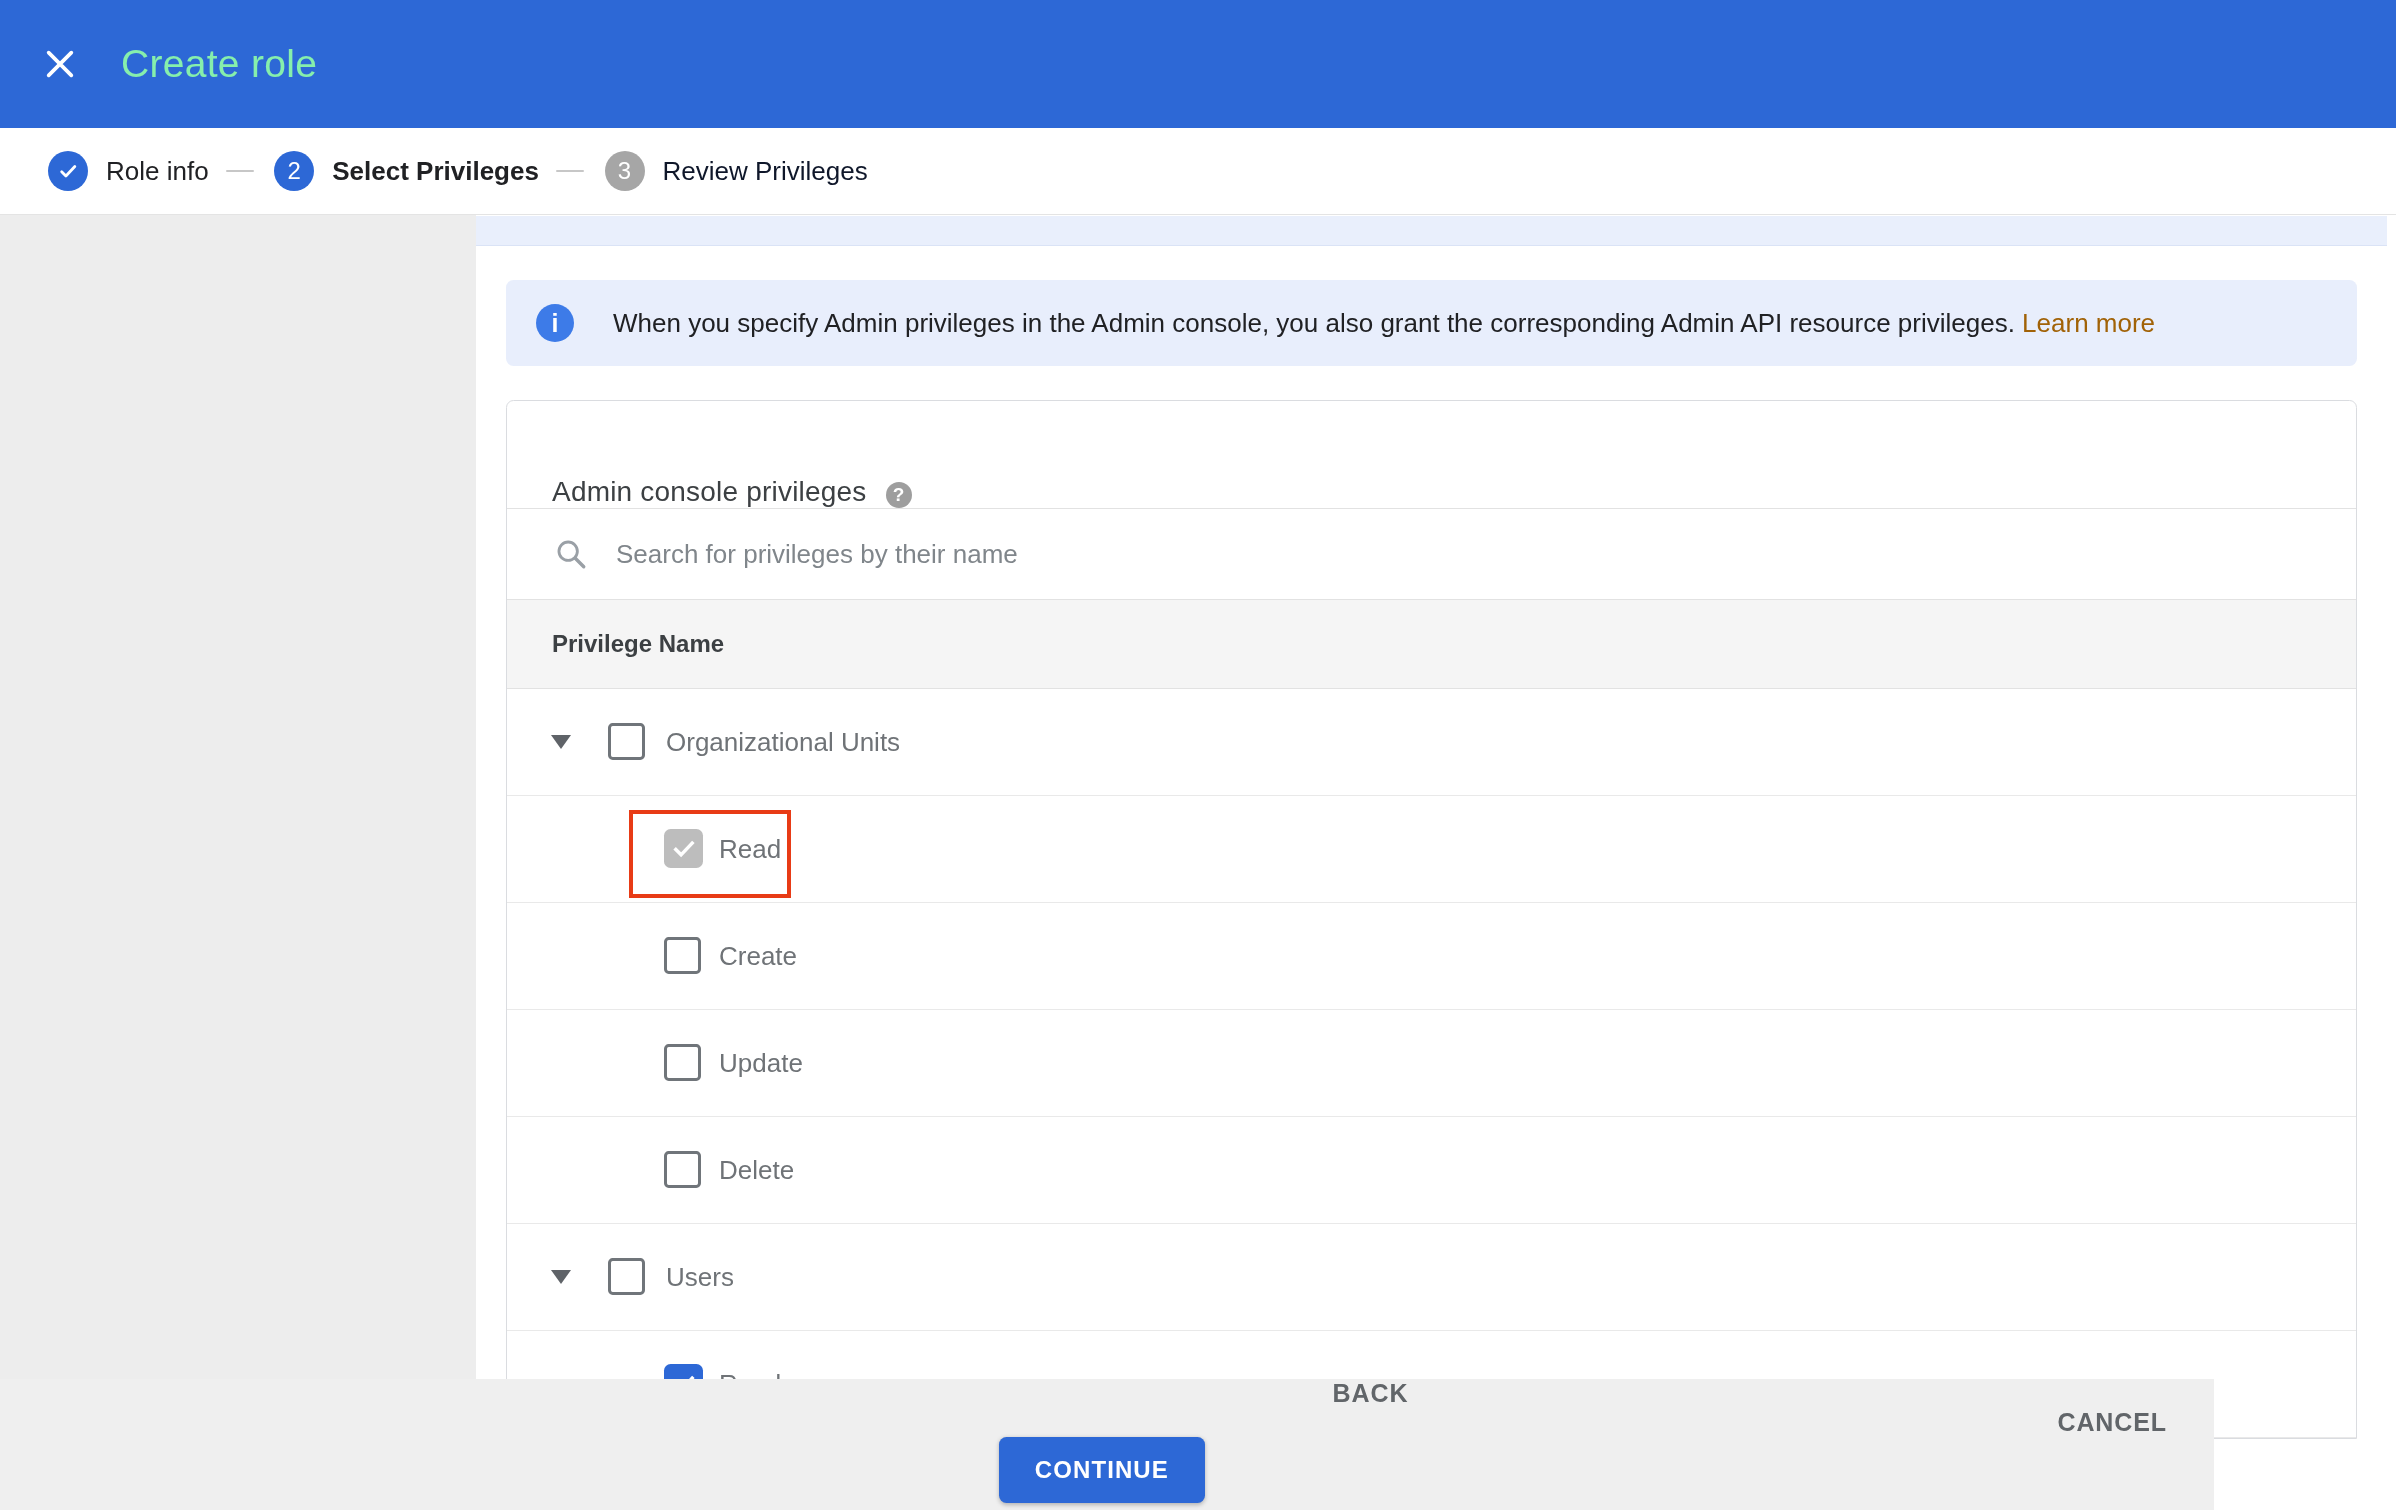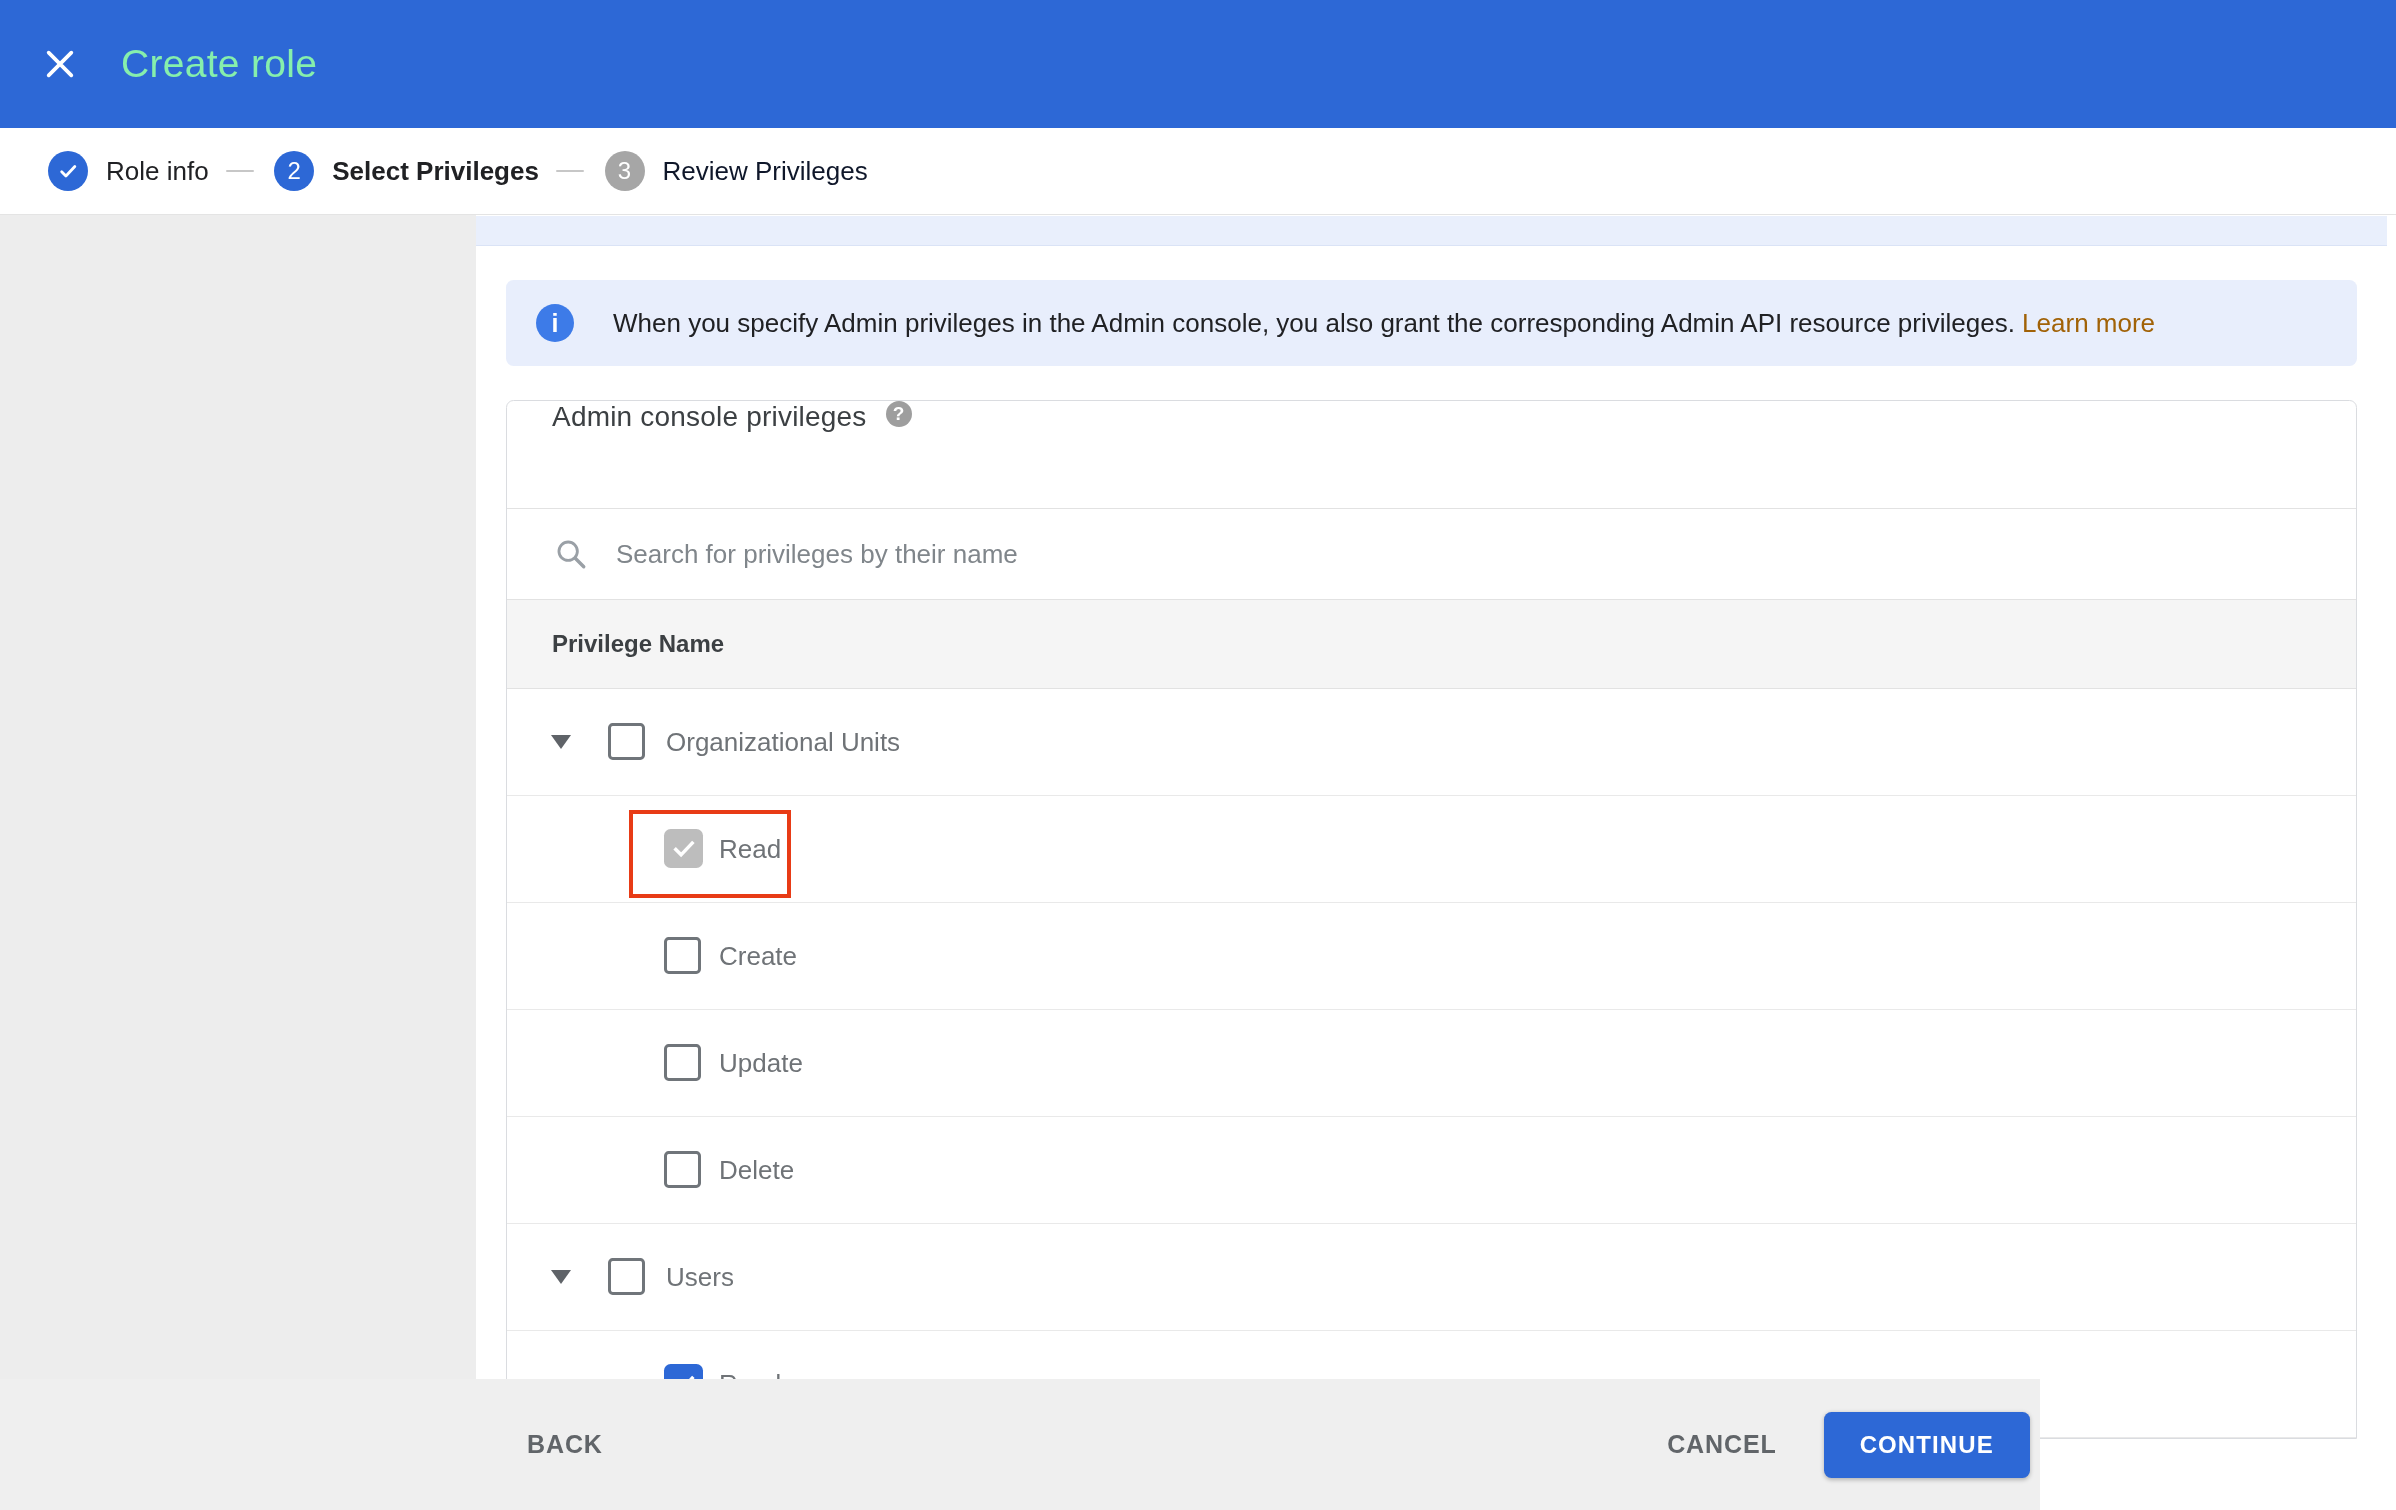--- a/index.html
+++ b/index.html
@@ -31,21 +31,21 @@
   .top-band { position:absolute; left:476px; top:216px; width:1911px; height:30px; background:#e9effc; border-bottom:1.9px solid #dae3f6; }
 
   
   .info-banner { position:absolute; left:506px; top:280px; width:1851px; height:86px; background:#e8eefc; border-radius:7.5px; display:flex; align-items:center; }
   .info-icon { width:38px; height:38px; border-radius:50%; background:#3d7be8; color:#ffffff; font-size:25px; font-weight:700; display:flex; align-items:center; justify-content:center; margin-left:30px; flex:none; font-style:normal; }
   .info-text { margin-left:39px; font-size:26px; color:#202124; }
   .learn-more { color:#a16207; cursor:pointer; }
 
   
   .card { position:absolute; left:506px; top:400px; width:1851px; background:#ffffff; border:1.9px solid #dadce0; border-radius:7.5px 7.5px 0 0; }
-  .card-header { height:107px; display:flex; align-items:flex-start; padding-left:45px; }
+  .card-header { height:107px; display:flex; align-items:flex-end; padding-left:45px; }
   .card-title { font-size:28px; font-weight:500; color:#3c4043; letter-spacing:0.2px; }
   .help-icon { width:26px; height:26px; border-radius:50%; background:#9e9e9e; color:#ffffff; font-size:19px; font-weight:700; display:flex; align-items:center; justify-content:center; margin-left:19px; cursor:pointer; }
   .search-row { height:91px; border-top:1.9px solid #e2e2e2; display:flex; align-items:center; padding-left:47px; }
   .search-row svg { width:34px; height:34px; flex:none; }
   .search-input { border:none; outline:none; background:transparent; margin-left:28px; font-size:26px; color:#202124; width:1312px; font-family:"Liberation Sans", sans-serif; }
   .search-input::placeholder { color:#80868b; opacity:1; }
   .table-header { height:90px; background:#f5f5f5; border-top:1.9px solid #e2e2e2; border-bottom:1.9px solid #e2e2e2; display:flex; align-items:center; padding-left:45px; }
   .col-label { font-size:24px; font-weight:600; color:#3c4043; }
 
   
@@ -57,21 +57,21 @@
   .cb.checked { border:none; width:39px; height:39px; margin-top:-19.7px; border-radius:6.6px; display:flex; align-items:center; justify-content:center; }
   .cb.checked.gray { background:#bdbdbd; }
   .cb.checked.blue { background:#2d68d6; }
   .cb.checked svg { width:28px; height:28px; }
   .row-label { position:absolute; top:50%; transform:translateY(-50%); font-size:26px; color:#6f7377; }
   .row-label.group-pos { left:159px; }
   .row-label.child-pos { left:212px; }
   .annot-rect { position:absolute; left:122px; top:14px; width:162px; height:88px; border:4.7px solid #e83b16; pointer-events:none; }
 
   
-  .footer { position:absolute; left:0; top:1379px; width:2040px; height:131px; background:#efefef; display:flex; align-items:center; z-index:10; }
+  .footer { position:absolute; left:0; top:1379px; width:2214px; height:131px; background:#efefef; display:flex; align-items:center; z-index:10;flex-direction:column; }
   .text-btn { font-size:25px; font-weight:600; color:#616569; letter-spacing:0.9px; background:none; border:none; cursor:pointer; font-family:"Liberation Sans", sans-serif; }
   .back-btn { margin-left:527px; }
   .cancel-btn { margin-left:auto; margin-right:47px; }
   .continue-btn { width:206px; height:66px; margin-right:10.3px; background:#2d68d6; border:none; border-radius:7.5px; color:#ffffff; font-size:24px; font-weight:600; letter-spacing:1.1px; cursor:pointer; box-shadow:0 1.9px 4.7px rgba(0,0,0,0.25); font-family:"Liberation Sans", sans-serif; }
 </style>
 </head>
 <body>
 
 <div class="stage">
 

